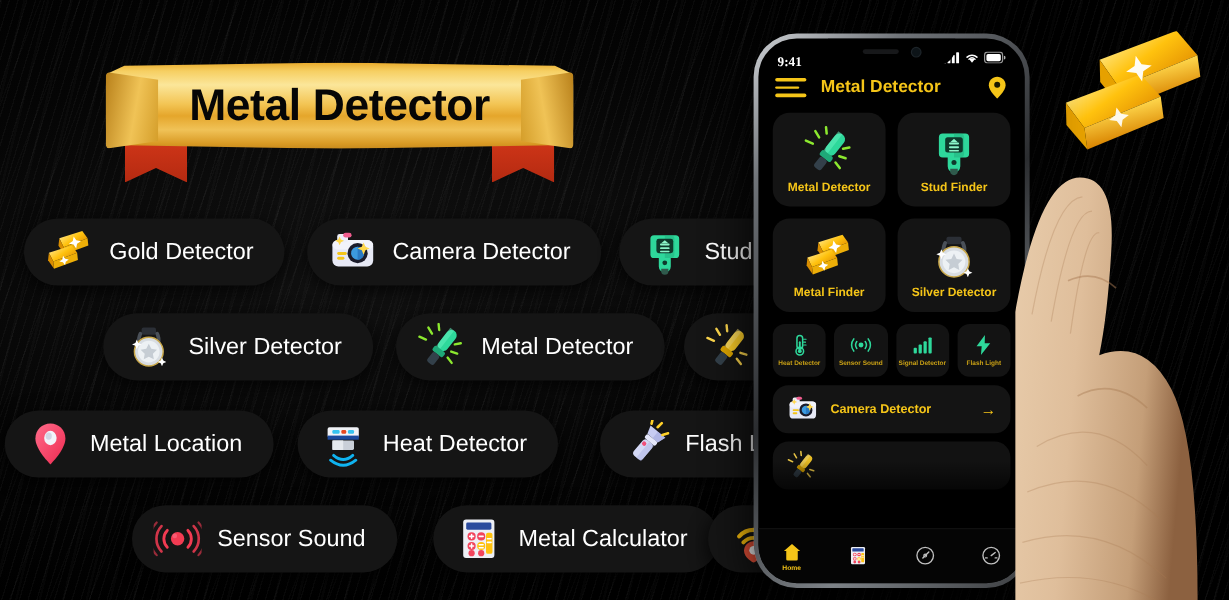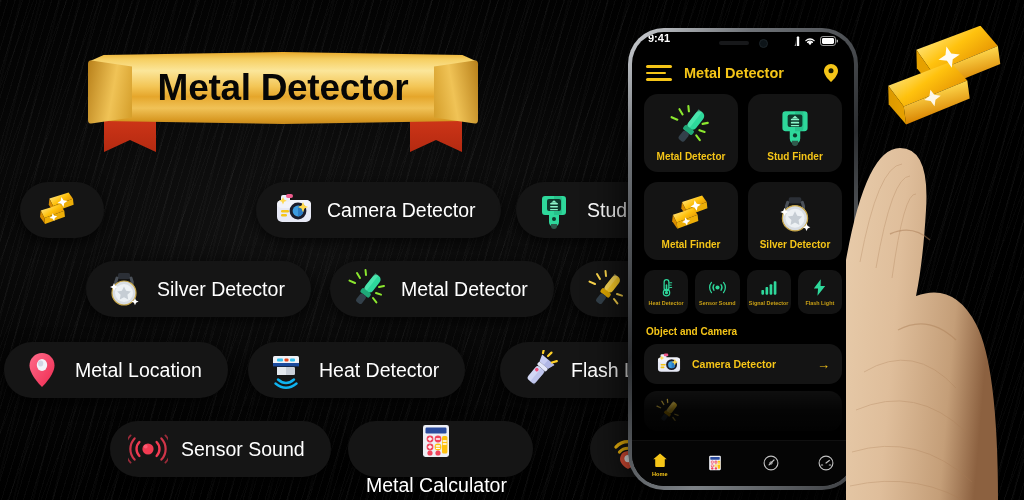--- a/index.html
+++ b/index.html
@@ -88,22 +88,22 @@
     position: absolute; top: 0; left: 50%; transform: translateX(-50%);
     width: 106px; height: 22px; background: #000;
     border-radius: 0 0 14px 14px; z-index: 9;
     display: flex; align-items: center; justify-content: center; gap: 10px;
   }
   .speaker { width: 30px; height: 4px; border-radius: 2px; background: #17181a; }
   .frontcam { width: 9px; height: 9px; border-radius: 50%; background: #0d1418; border: 1px solid #1d2429; }
 
   .statusbar {
     position: absolute; top: 0; left: 0; right: 0; height: 26px;
-    display: flex; align-items: flex-start; justify-content: space-between;
-    padding: 0 16px; z-index: 8;
+    display: flex; align-items: flex-end; justify-content: space-between;
+    padding: 0 16px; z-index: 8; font-family: Liberation Serif, serif;
   }
   .st-time { color: #fff; font-size: 11px; font-weight: 600; }
   .st-icons { display: flex; align-items: center; gap: 4px; }
 
   .appbar {
     display: flex; align-items: center; gap: 12px;
     padding: 30px 14px 0 14px;
   }
   .burger { width: 26px; height: 22px; flex: 0 0 26px; display: flex; flex-direction: column; justify-content: center; gap: 4px; }
   .burger i { display: block; height: 2.6px; border-radius: 2px; background: #F5C518; }
@@ -221,20 +221,21 @@
             <path d="M16 15 L37 12 L36.4 18 L15.4 21 Z" fill="#EDAE08"></path>
             <path d="M14 7 L16 15 L15.4 21 L12 13 Z" fill="#D98D00"></path>
             <path d="M3 17 L23 15 L26 22 L5 25 Z" fill="url(#g140)"></path>
             <path d="M5 25 L26 22 L25.4 28 L4.4 31 Z" fill="#EDAE08"></path>
             <path d="M3 17 L5 25 L4.4 31 L1 23 Z" fill="#D98D00"></path>
             <path d="M26 8 l1.5 3.6 3.6 1.5 -3.6 1.5 -1.5 3.6 -1.5 -3.6 -3.6 -1.5 3.6 -1.5 z" fill="#fff"></path>
             <path d="M14 22 l1.2 2.8 2.8 1.2 -2.8 1.2 -1.2 2.8 -1.2 -2.8 -2.8 -1.2 2.8 -1.2 z" fill="#fff"></path>
           </g>
         </svg>
       </span>
+      <span class="lbl">Gold Detector</span>
     </div>
     <div class="pill" style="left: 256px; top: 182px;">
       <span class="ico">
         <svg width="100%" height="100%" viewBox="0 0 40 40">
           <rect x="3" y="10" width="34" height="22" rx="5" fill="#E7E9F5"></rect>
           <rect x="3" y="10" width="34" height="8" rx="5" fill="#F2F3FA"></rect>
           <rect x="7" y="5" width="9" height="7" rx="2" fill="#EDEFFA"></rect>
           <rect x="12" y="4" width="7" height="4" rx="2" fill="#F05C8E"></rect>
           <circle cx="24" cy="21" r="8.4" fill="#1B1C2B"></circle>
           <circle cx="24" cy="21" r="5.4" fill="#3C9BE0"></circle>
@@ -385,21 +386,21 @@
             <path d="M28.6 13 a10 10 0 0 1 0 14" stroke-width="2.4"></path>
             <path d="M6.6 9.4 a15.4 15.4 0 0 0 0 21.2" stroke-width="2.2" opacity=".85"></path>
             <path d="M33.4 9.4 a15.4 15.4 0 0 1 0 21.2" stroke-width="2.2" opacity=".85"></path>
             <path d="M2.6 6.4 a19.8 19.8 0 0 0 0 27.2" stroke-width="1.8" opacity=".6"></path>
             <path d="M37.4 6.4 a19.8 19.8 0 0 1 0 27.2" stroke-width="1.8" opacity=".6"></path>
           </g>
         </svg>
       </span>
       <span class="lbl">Sensor Sound</span>
     </div>
-    <div class="pill" style="left: 348px; top: 421px; flex-direction: column;">
+    <div class="pill" style="left: 361px; top: 421px;">
       <span class="ico">
         <svg width="100%" height="100%" viewBox="0 0 40 40">
           <rect x="7" y="4" width="26" height="32" rx="2.4" fill="#EDEFF5"></rect>
           <rect x="9.5" y="6.5" width="21" height="6" rx="1.2" fill="#2B4B9E"></rect>
           <g>
             <circle cx="14" cy="18" r="3.4" fill="#F2445C"></circle>
             <circle cx="22" cy="18" r="3.4" fill="#F2445C"></circle>
             <rect x="26" y="15" width="5.4" height="17.5" rx="1.6" fill="#FFC20E"></rect>
             <circle cx="14" cy="26" r="3.4" fill="#F2445C"></circle>
             <circle cx="22" cy="26" r="3.4" fill="#FFC20E"></circle>
@@ -623,21 +624,20 @@
           <span class="mlbl">Signal Detector</span>
         </div>
         <div class="mini">
           <span class="mico"><svg width="100%" height="100%" viewBox="0 0 24 24">
               <path d="M13.6 1.5 L4.8 13.4 h5.4 L9.4 22.5 L19.2 10.2 h-5.8 z" fill="#2ED89B"></path>
             </svg></span>
           <span class="mlbl">Flash Light</span>
         </div>
       </div>
 
-    <div class="sect-title">Object and Camera</div>
     <div id="list-rows">
         <div class="listrow">
           <span class="lico"><svg width="100%" height="100%" viewBox="0 0 40 40">
               <rect x="3" y="10" width="34" height="22" rx="5" fill="#E7E9F5"></rect>
               <rect x="3" y="10" width="34" height="8" rx="5" fill="#F2F3FA"></rect>
               <rect x="7" y="5" width="9" height="7" rx="2" fill="#EDEFFA"></rect>
               <rect x="12" y="4" width="7" height="4" rx="2" fill="#F05C8E"></rect>
               <circle cx="24" cy="21" r="8.4" fill="#1B1C2B"></circle>
               <circle cx="24" cy="21" r="5.4" fill="#3C9BE0"></circle>
               <path d="M24 15.6 a5.4 5.4 0 0 1 0 10.8 z" fill="#2B7BC4"></path>

